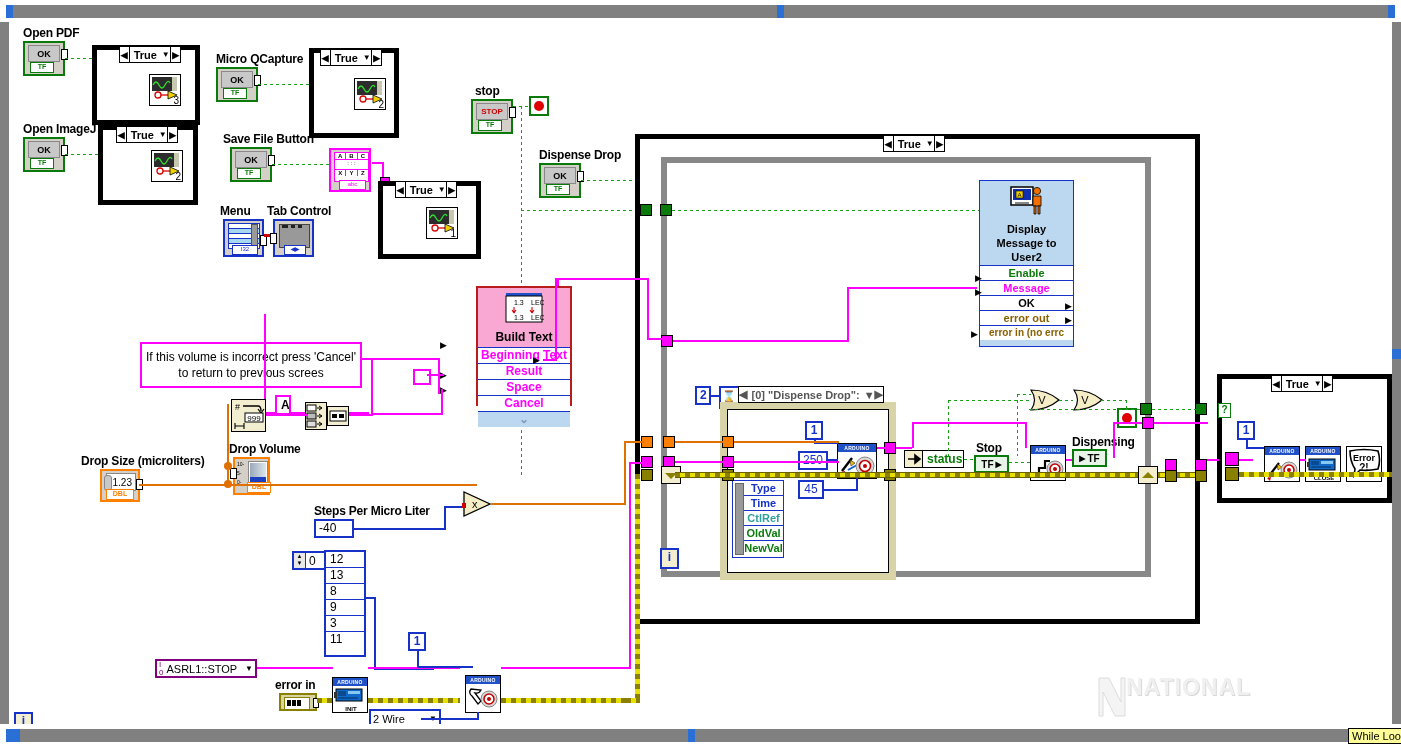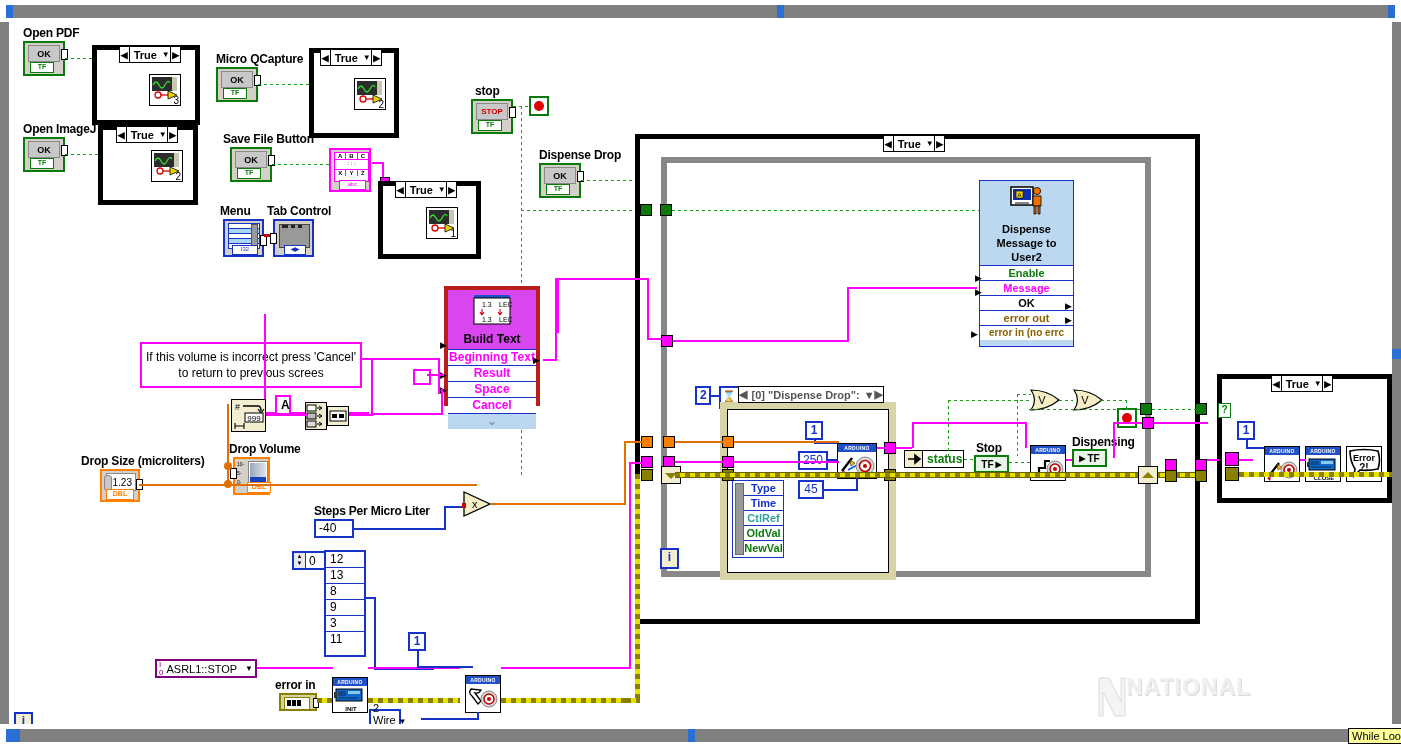--- a/index.html
+++ b/index.html
@@ -74,21 +74,21 @@
 
   
   .numconst{position:absolute;border:2px solid #1632c8;background:#fff;color:#000;box-sizing:border-box;
      font-size:12px;padding:0 3px;line-height:15px;height:19px;font-family:"Liberation Sans",sans-serif;}
 
   
   .strconst{position:absolute;border:2px solid #ff00ff;background:#fff;color:#000;box-sizing:border-box;
      font-size:12px;padding:1px 4px;font-family:"Liberation Sans",sans-serif;}
 
   
-  .exnode{position:absolute;border:4px solid #b91c1c;background:#d946ef;box-sizing:border-box;}
+  .exnode{position:absolute;border:2px solid #b91c1c;background:#f9a8d4;box-sizing:border-box;margin-left:32px;}
   .exnode .title{text-align:center;font-size:12px;font-weight:bold;color:#000;padding:2px 0 3px;}
   .exnode .row{border-top:1px solid #1632c8;background:#fff;text-align:center;font-size:12px;
      font-weight:bold;color:#ff00ff;line-height:15px;height:15px;}
   .exnode .row.last{background:#bcd8f0;color:#8090a8;}
 
   
   .expressvi{position:absolute;border:1px solid #1632c8;background:#bcd8f0;box-sizing:border-box;}
   .expressvi .ttl{text-align:center;font-size:11px;font-weight:bold;color:#000;line-height:12px;padding-bottom:2px;}
   .expressvi .row{border-top:1px solid #1632c8;background:#fff;text-align:center;font-size:11px;
      font-weight:bold;line-height:14px;height:14px;position:relative;}
@@ -418,21 +418,21 @@
         <rect x="2" y="2" width="22" height="18" fill="#fff" stroke="#000" stroke-width="1.5"></rect>
         <rect x="4" y="4" width="18" height="11" fill="#1030b0"></rect>
         <rect x="7" y="6" width="7" height="7" fill="#f0d000" stroke="#000" stroke-width="0.6"></rect>
         <text x="10.5" y="12" font-size="6" text-anchor="middle" fill="#000" font-family="sans-serif">A</text>
         <rect x="6" y="17" width="14" height="2" fill="#888"></rect>
         <circle cx="28" cy="6" r="3.6" fill="#f07000" stroke="#000" stroke-width="0.8"></circle>
         <path d="M24 11 h8 v10 h-8 z" fill="#f07000" stroke="#000" stroke-width="0.8"></path>
         <path d="M25 21 h2 v8 h-2 z M29 21 h2 v8 h-2 z" fill="#f07000" stroke="#000" stroke-width="0.8"></path>
       </svg>
     </div>
-    <div class="ttl">Dispense</div>
+    <div class="ttl">Display</div>
     <div class="ttl">Message to</div>
     <div class="ttl">User2</div>
     <div class="row" style="color:#0a7a0a;">Enable</div>
     <div class="row" style="color:#ff00ff;">Message</div>
     <div class="row" style="color:#000;">OK</div>
     <div class="row" style="color:#8a6000;">error out</div>
     <div class="row" style="color:#8a6000;font-size:10px;">error in (no errc</div>
   </div>
 
   <div style="position:absolute;left:966px;top:251px;font-size:9px;color:#000;">▶</div>
@@ -821,21 +821,21 @@
 
   <div class="ardvi" style="left:456px;top:653px;width:36px;height:38px;">
     <div class="hdr">ARDUINO</div>
     <svg width="34" height="29" viewBox="0 0 34 29">
       <path d="M5 5 q-3 4 1 7 l6 8 l3 -3 l-6 -8 q4 1 6 -3 z" fill="#fff" stroke="#000" stroke-width="1.3"></path>
       <circle cx="23" cy="15" r="8" fill="#d8d8d8" stroke="#888"></circle>
       <circle cx="23" cy="15" r="5" fill="#fff" stroke="#c00000" stroke-width="1.5"></circle>
       <circle cx="23" cy="15" r="2" fill="#c00000"></circle>
     </svg>
   </div>
-  <div class="ring" style="left:360px;top:687px;width:32px;align-items:flex-end;">
+  <div class="ring" style="left:360px;top:687px;width:72px;">
     <span style="flex:1;font-size:11px;">2 Wire</span>
     <span class="dn">▼</span>
   </div>
   <div class="w wb" style="left:412px;top:696px;width:58px;height:2px;"></div>
   <div class="w wb" style="left:468px;top:690px;width:2px;height:8px;"></div>
 
   <div class="w wm" style="left:492px;top:645px;width:130px;height:2px;"></div>
   <div class="w wm" style="left:620px;top:440px;width:2px;height:206px;"></div>
   <div class="w wm" style="left:620px;top:440px;width:14px;height:2px;"></div>
   <div style="position:absolute;left:492px;top:676px;width:130px;height:5px;

